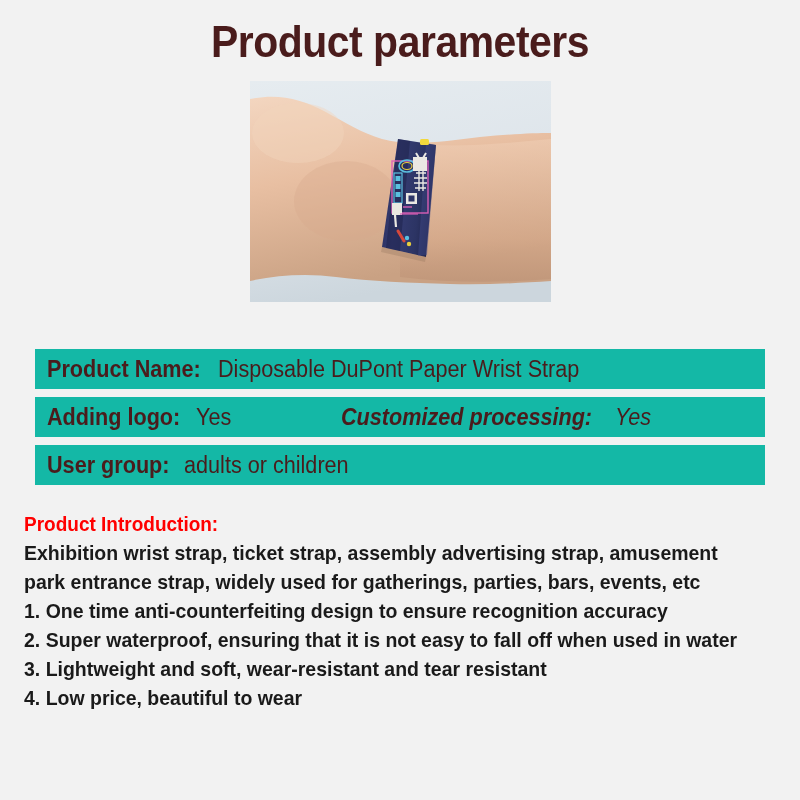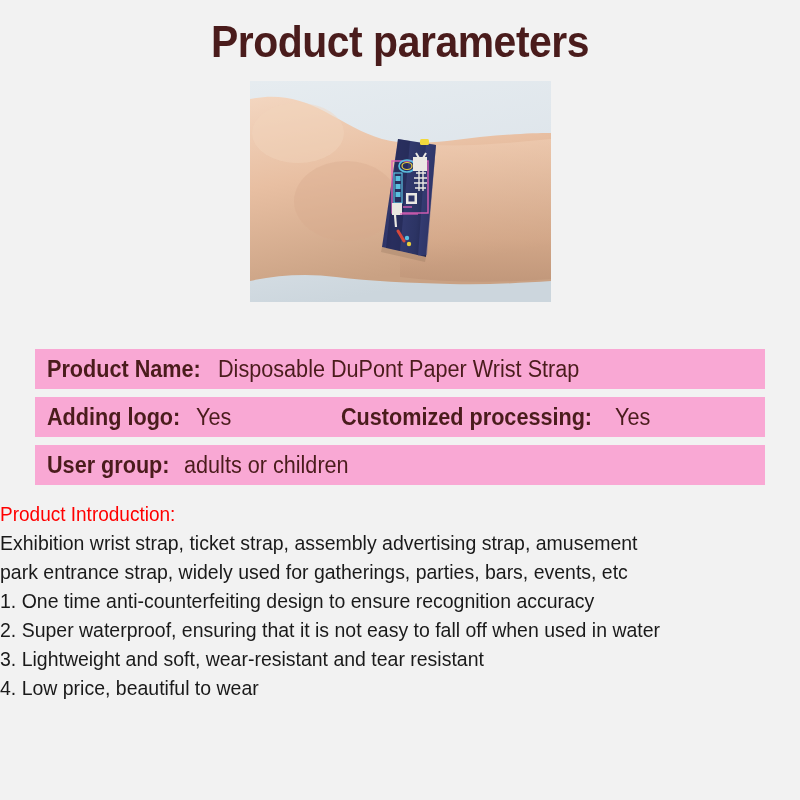--- a/index.html
+++ b/index.html
@@ -39,35 +39,35 @@
     background: #dfe4e8;
   }
   .photo-svg { display: block; width: 301px; height: 221px; }
 
   
   .spec-table {
     margin: 47px 0 0 0;
     padding: 0 35px;
   }
   .spec-row {
-    background: #f9a8d4;
+    background: #14b8a6;
     height: 40px;
     line-height: 40px;
     margin-bottom: 8px;
     padding: 0 0 0 12px;
     box-sizing: border-box;
     white-space: nowrap;
     overflow: hidden;
     display: flex;
     align-items: center;
   }
   .spec-row:last-child { margin-bottom: 8px; }
 
   .spec-cell { display: flex; align-items: baseline; }
-  .spec-cell.col2 { margin-left: 108px; }
+  .spec-cell.col2 { margin-left: 108px; font-style: italic; }
 
   .spec-key {
     color: #4a1c1c;
     font-weight: bold;
     font-size: 23px;
     transform: scaleX(0.94);
     transform-origin: left center;
     display: inline-block;
   }
   .spec-val {
@@ -75,22 +75,23 @@
     font-weight: normal;
     font-size: 23px;
     margin-left: 7px;
     transform: scaleX(0.94);
     transform-origin: left center;
     display: inline-block;
   }
 
   
   .intro {
-    margin: 15px 0 0 0;
-    padding: 0 0;
+    margin: 25px 0 0 0;
+    padding: 0 24px;
+    font-weight: bold;
   }
   .intro-heading {
     color: #ff0000;
     font-size: 20px;
     line-height: 28px;
     transform: scaleX(0.95);
     transform-origin: left center;
     display: block;
   }
   .intro-line {

